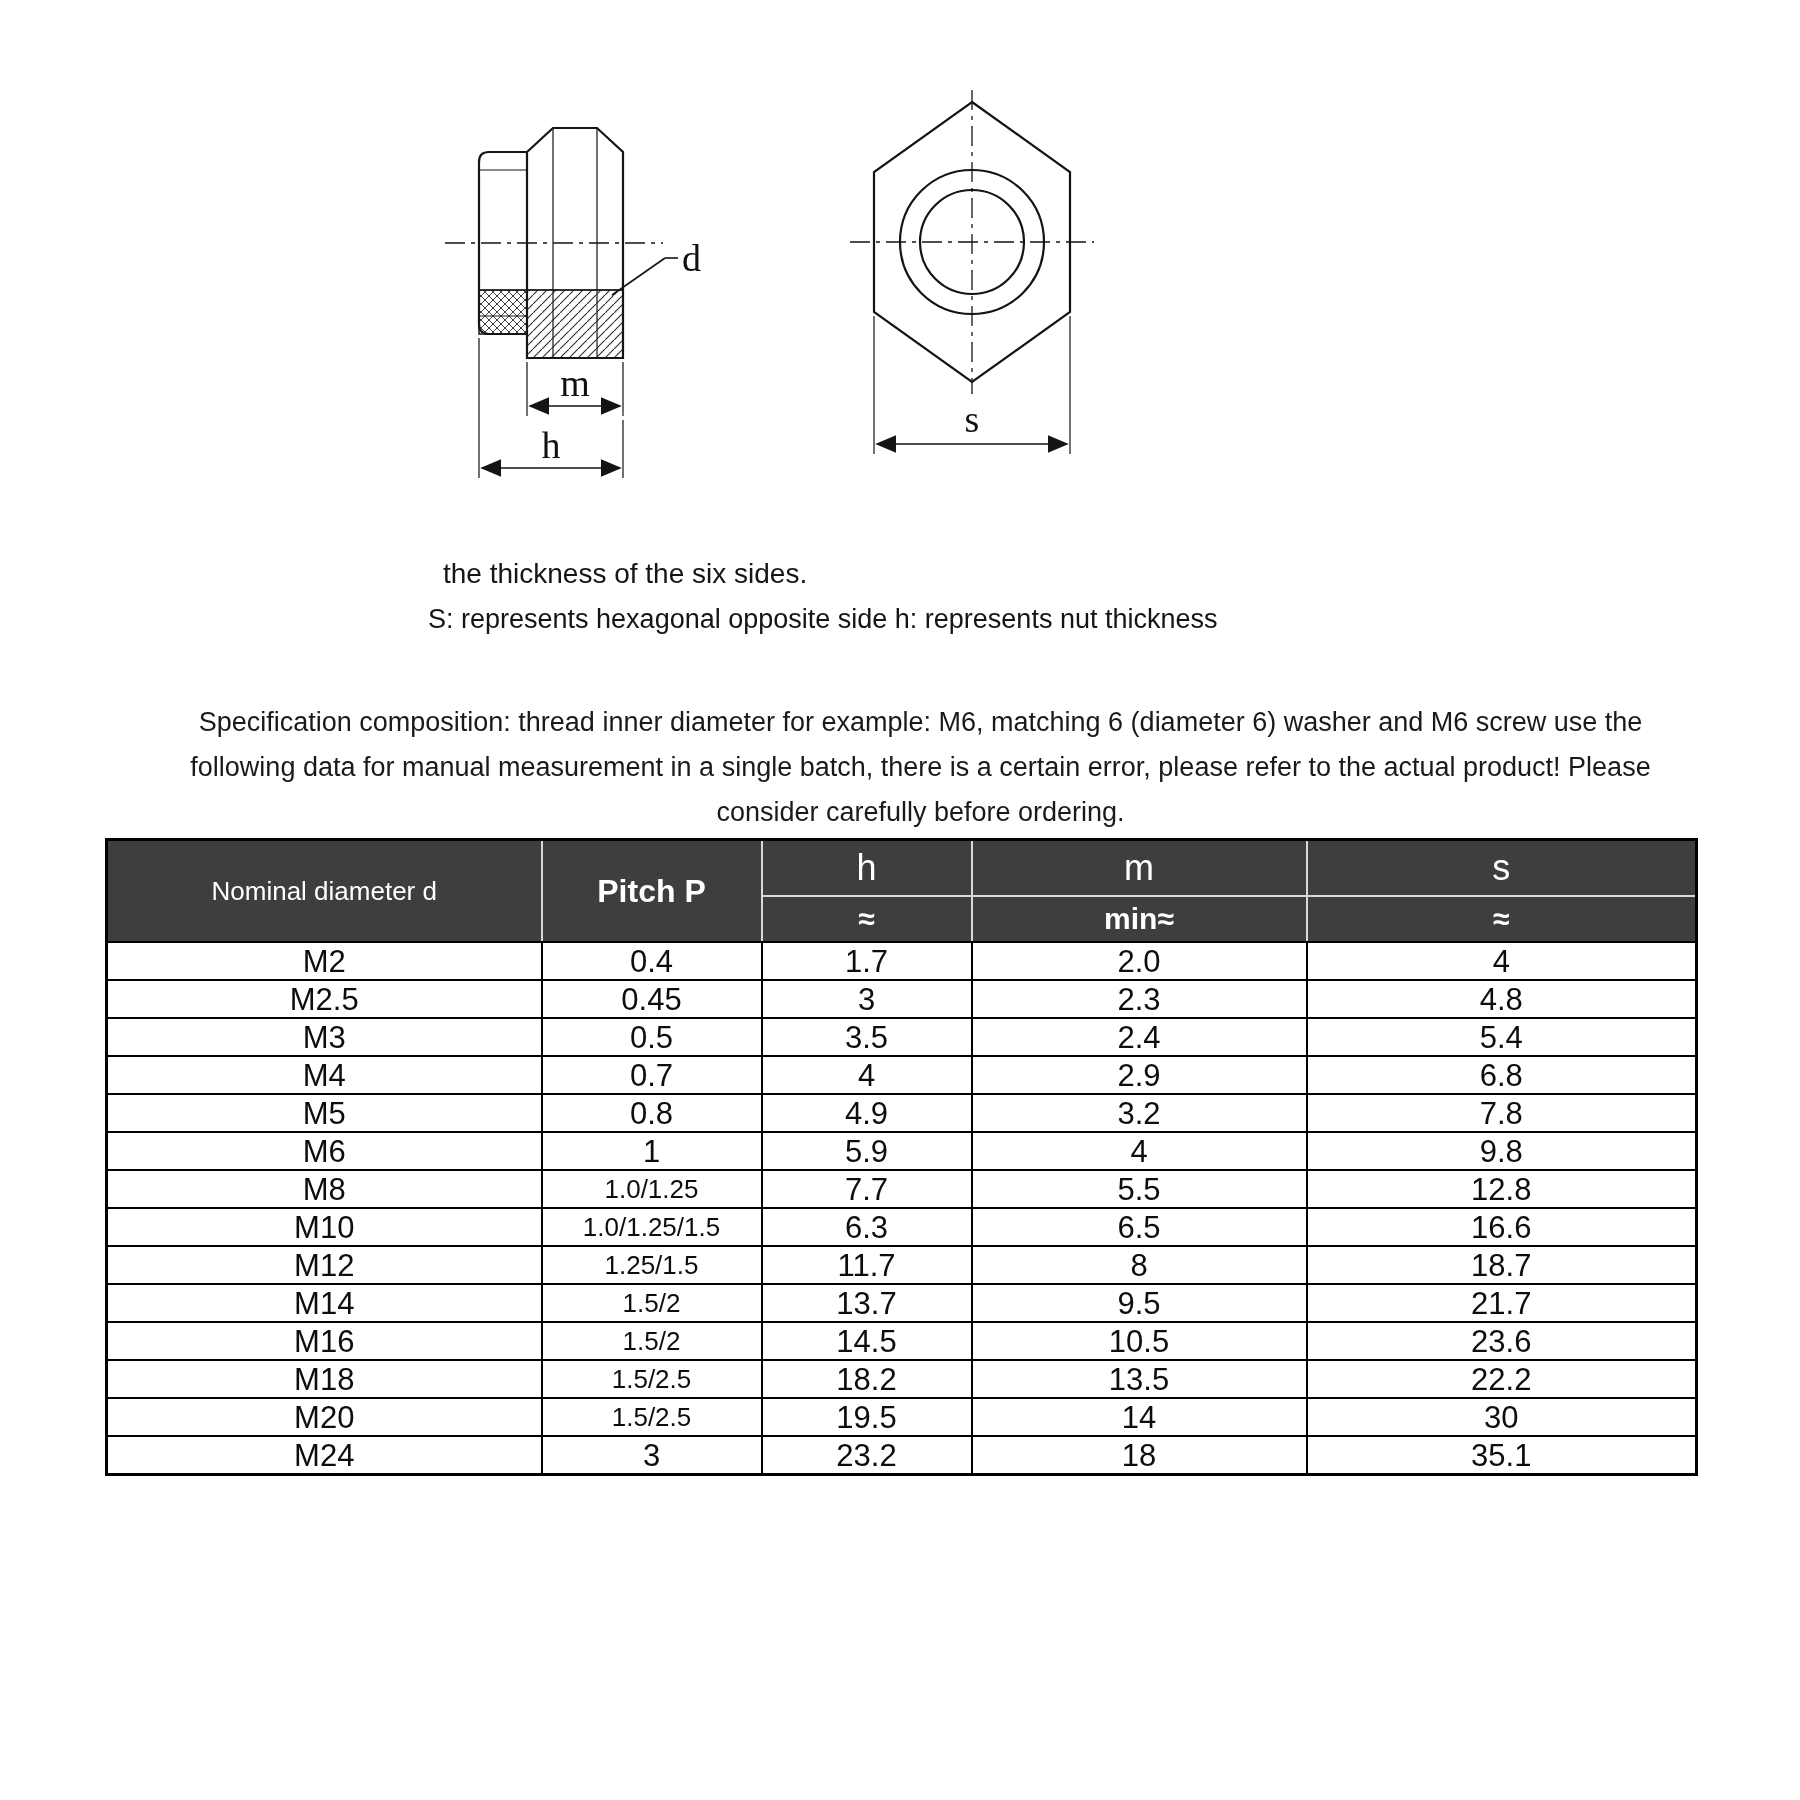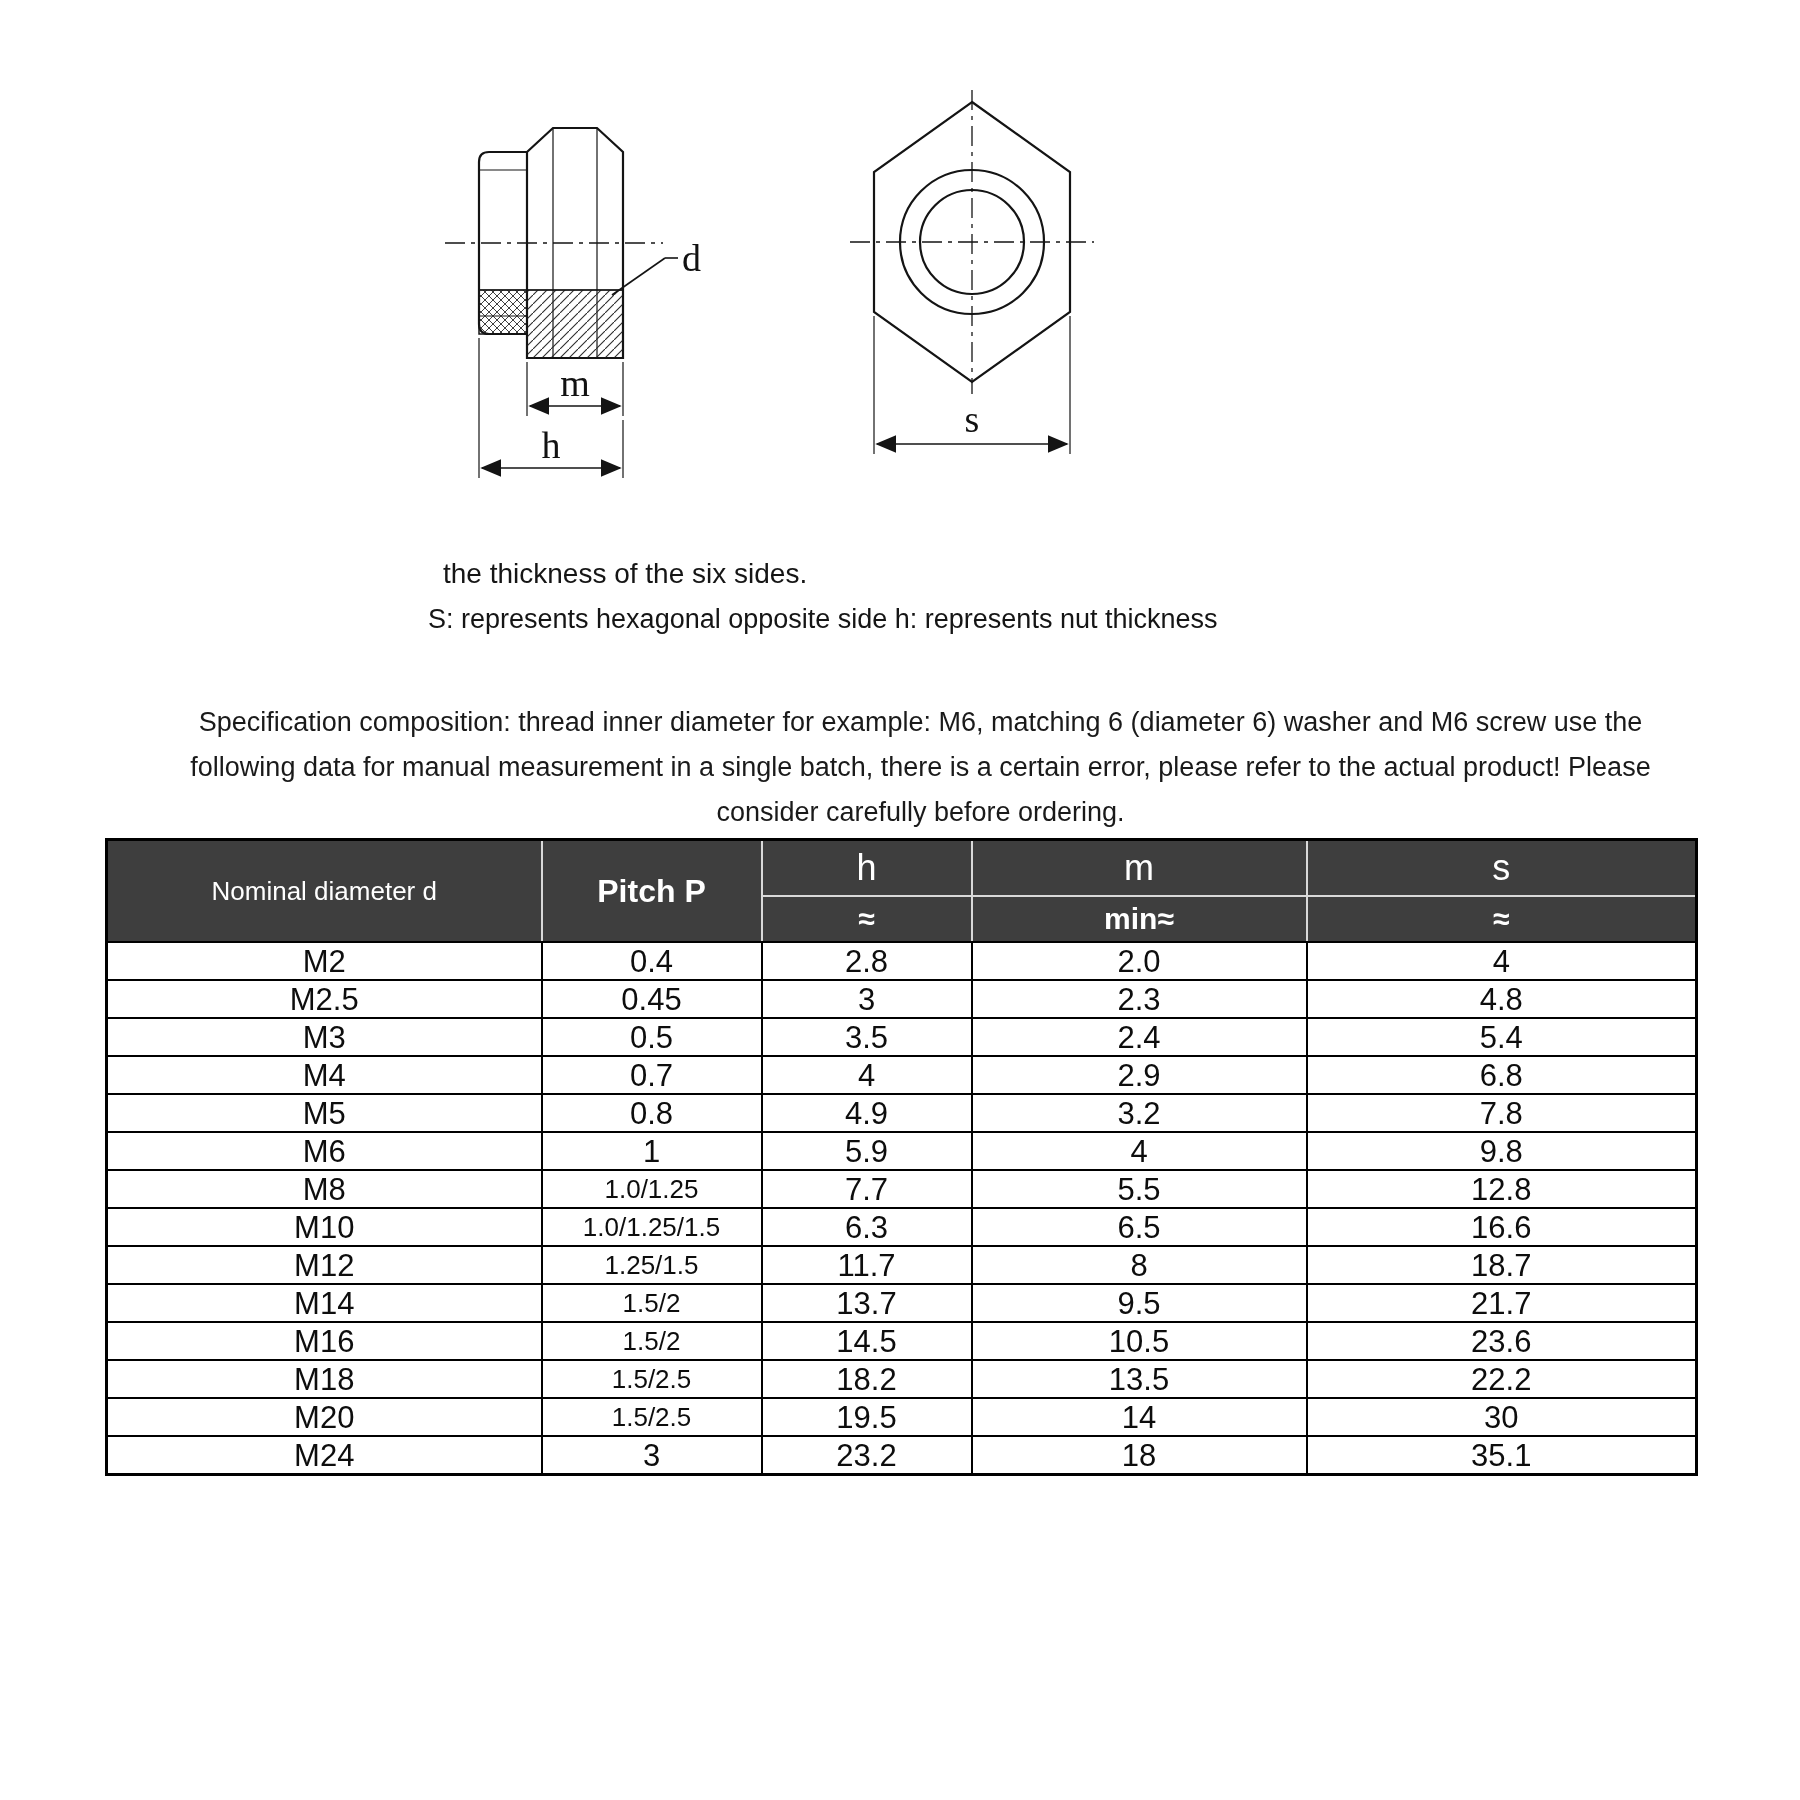--- a/index.html
+++ b/index.html
@@ -139,21 +139,21 @@
       <tr class="sub">
         <th>≈</th>
         <th>min≈</th>
         <th>≈</th>
       </tr>
     </thead>
     <tbody>
         <tr>
           <td>M2</td>
           <td>0.4</td>
-          <td>2.8</td>
+          <td>1.7</td>
           <td>2.0</td>
           <td>4</td>
         </tr>
         <tr>
           <td>M2.5</td>
           <td>0.45</td>
           <td>3</td>
           <td>2.3</td>
           <td>4.8</td>
         </tr>

